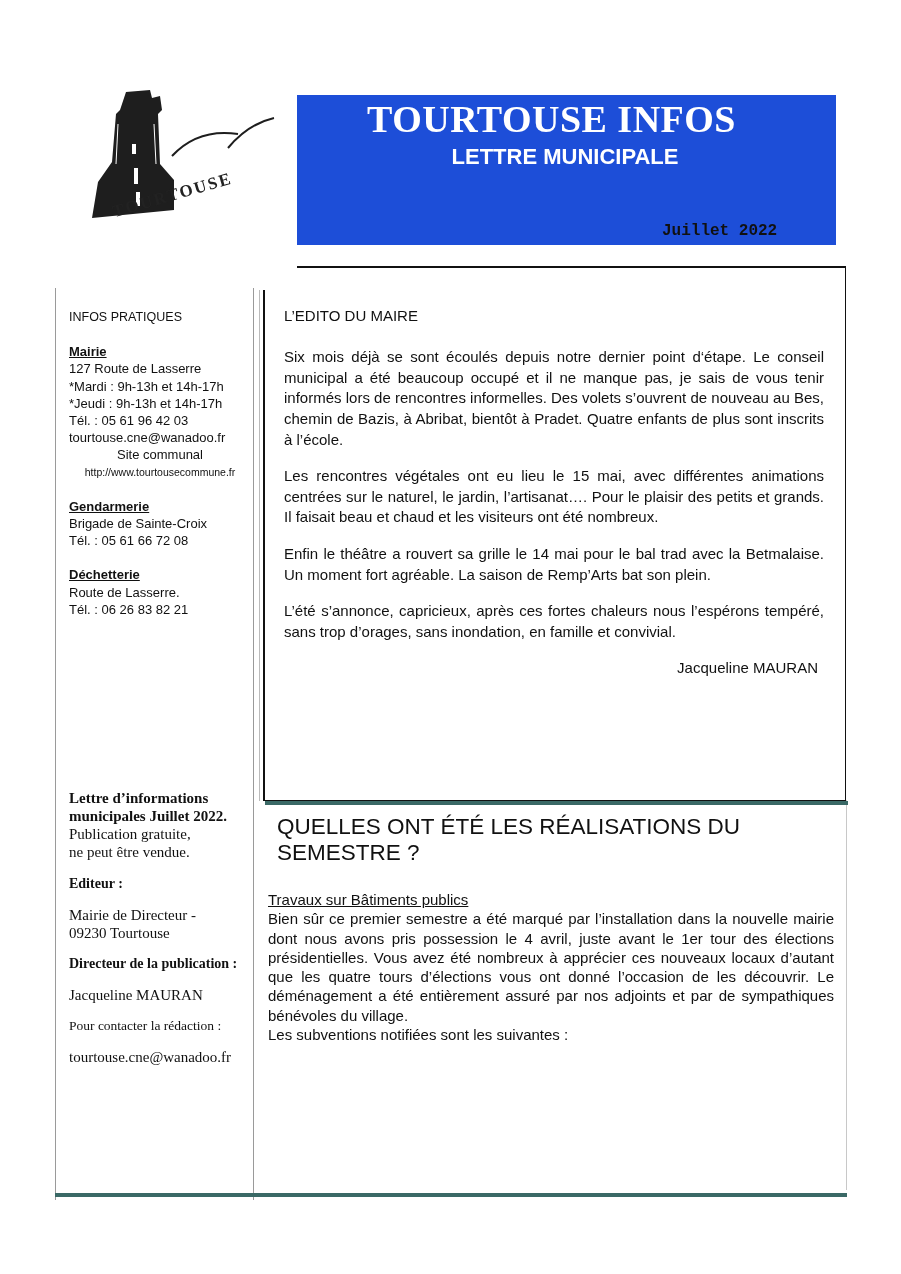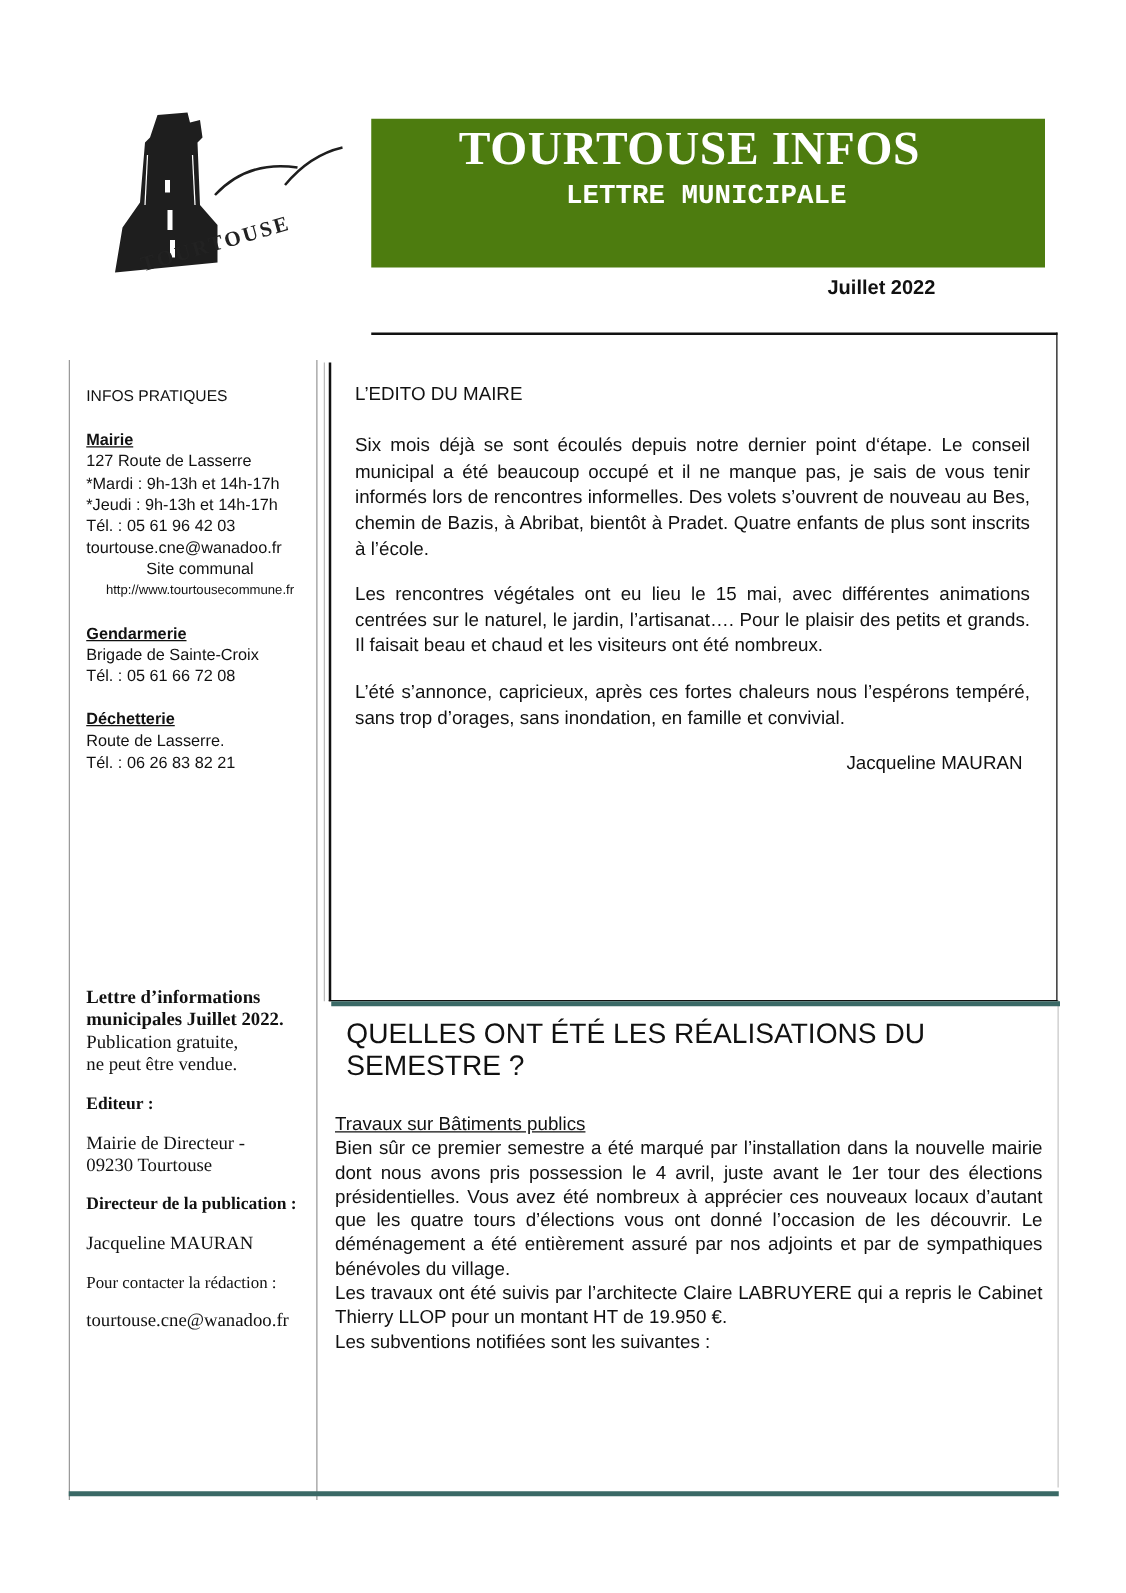--- a/index.html
+++ b/index.html
@@ -3,26 +3,26 @@
 <meta charset="utf-8">
 <style>
   html, body { margin: 0; padding: 0; background: #ffffff; }
   body { width: 901px; height: 1274px; position: relative; overflow: hidden; color: #111; }
   .abs { position: absolute; }
 
   
   #logo { left: 88px; top: 84px; width: 190px; height: 160px; }
 
   
-  #banner { left: 297px; top: 95px; width: 539px; height: 119px; background: #4d7c0f; }
+  #banner { left: 297px; top: 95px; width: 539px; height: 150px; background: #1d4ed8; }
   #banner-title { position: absolute; left: 0; right: 0; top: 2px; text-align: center; color: #fff;
     font-family: "Liberation Serif", "DejaVu Serif", serif; font-weight: bold; font-size: 38px; letter-spacing: 0.5px; padding-right: 30px; }
   #banner-subtitle { position: absolute; left: 0; right: 0; top: 49px; text-align: center; color: #fff;
-    font-family: Liberation Mono, monospace; font-weight: bold; font-size: 22px; padding-right: 3px; }
-  #issue-date { left: 662px; top: 222px; font-family: Liberation Sans, sans-serif; font-weight: bold; font-size: 16px; }
+    font-family: Liberation Sans, sans-serif; font-weight: bold; font-size: 22px; padding-right: 3px; }
+  #issue-date { left: 662px; top: 222px; font-family: Liberation Mono, monospace; font-weight: bold; font-size: 16px; }
 
   
   #left-col-border-l { left: 55px; top: 288px; width: 1px; height: 912px; background: #9a9a9a; }
   #left-col-border-r { left: 253px; top: 288px; width: 1px; height: 912px; background: #9a9a9a; }
   #right-col-border-r { left: 846px; top: 800px; width: 1px; height: 390px; background: #c8c8c8; }
 
   .sans { font-family: "Liberation Sans", "DejaVu Sans", sans-serif; }
   .serif { font-family: "Liberation Serif", "DejaVu Serif", serif; }
 
   #infos { left: 69px; top: 309px; width: 182px; font-size: 13px; line-height: 17.2px; }
@@ -128,25 +128,25 @@
 <div id="edito-top-line" class="abs"></div>
 <div id="edito-box" class="abs"></div>
 <div id="edito-left-line" class="abs"></div>
 <div id="edito-left-line2" class="abs"></div>
 <div id="edito-shadow" class="abs"></div>
 
 <div id="edito-content" class="abs sans">
   <p id="edito-title">L’EDITO DU MAIRE</p>
   <p>Six mois déjà se sont écoulés depuis notre dernier point d‘étape. Le conseil municipal a été beaucoup occupé et il ne manque pas, je sais de vous tenir informés lors de rencontres informelles. Des volets s’ouvrent de nouveau au Bes, chemin de Bazis, à Abribat, bientôt à Pradet. Quatre enfants de plus sont inscrits à l’école.</p>
   <p>Les rencontres végétales ont eu lieu le 15 mai, avec différentes animations centrées sur le naturel, le jardin, l’artisanat…. Pour le plaisir des petits et grands. Il faisait beau et chaud et les visiteurs ont été nombreux.</p>
+  <p>Enfin le théâtre a rouvert sa grille le 14 mai pour le bal  trad avec la Betmalaise. Un moment fort agréable. La saison de Remp’Arts bat son plein.</p>
   <p>L’été s’annonce, capricieux, après ces fortes chaleurs nous l’espérons tempéré, sans trop d’orages, sans inondation, en famille et convivial.</p>
   <p id="edito-signature">Jacqueline MAURAN</p>
 </div>
 
 <div id="real-title" class="abs sans">QUELLES ONT ÉTÉ LES RÉALISATIONS DU SEMESTRE ?</div>
 <div id="real-content" class="abs sans">
   <p id="real-subtitle">Travaux sur Bâtiments publics </p>
   <p>Bien sûr ce premier semestre a été marqué par l’installation dans la nouvelle mairie dont nous avons pris possession le 4 avril, juste avant le 1er tour des élections présidentielles. Vous avez été nombreux à apprécier ces nouveaux locaux d’autant que les quatre tours d’élections vous ont donné l’occasion de les découvrir. Le déménagement a été entièrement assuré par nos adjoints et par de sympathiques bénévoles du village.</p>
-  <p>Les travaux ont été suivis par l’architecte Claire LABRUYERE qui a repris le Cabinet Thierry LLOP pour un montant HT de 19.950 €.</p>
   <p>Les subventions notifiées sont les suivantes :</p>
 </div>
 
 <div id="bottom-rule" class="abs"></div>
 
 </body></html>

